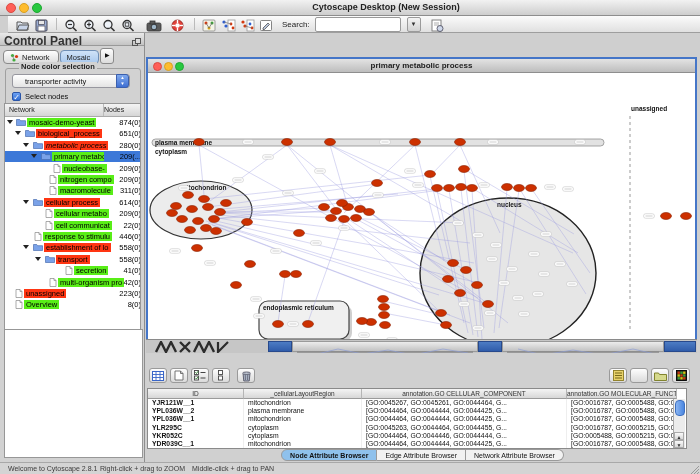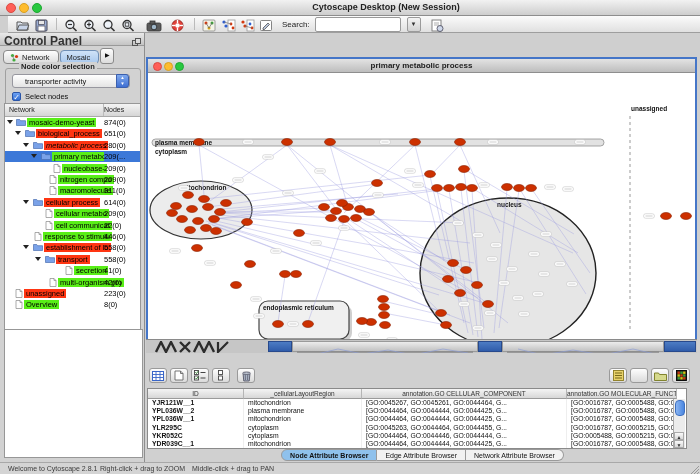--- a/index.html
+++ b/index.html
@@ -55,21 +55,21 @@
     font-size:7px;color:#222;display:flex;}
   #tree-header .c1{flex:1;padding:2px 0 0 4px;}
   #tree-header .c2{width:36px;padding:2px 0 0 0;border-left:1px solid #bbb;}
   #tree-rows{position:relative;height:242px;overflow:hidden;}
   .tree-row{position:absolute;left:0;width:100%;height:11px;font-size:7.5px;color:#000;}
   .tree-row.sel{background:#3c78d8;}
   .chip{position:absolute;top:1px;padding:0 2px;height:9px;line-height:9px;white-space:nowrap;}
   .chip.green{background:#59ee17;}
   .chip.red{background:#ff3512;}
   .tnodes{position:absolute;left:99px;top:1px;width:37px;height:9px;line-height:9px;
-    overflow:hidden;white-space:nowrap;background:inherit;}
+    overflow:hidden;white-space:nowrap;background:inherit;text-align:right;}
   .arr{position:absolute;top:3px;width:0;height:0;border-left:3.5px solid transparent;
     border-right:3.5px solid transparent;border-top:4.5px solid #222;}
   .tico{position:absolute;top:1px;}
   #overview-box{left:4px;top:296px;width:137px;height:127px;background:#fff;border:1px solid #979797;}
   
   #network-window{left:146px;top:33px;width:551px;height:306px;border:2px solid #4576c8;box-sizing:border-box;background:#fff;margin-top:24px;}
   #nw-title{height:13px;background:linear-gradient(#e3e3e3,#bdbdbd);border-bottom:1px solid #8e8e8e;position:relative;}
   .slight{position:absolute;width:7px;height:7px;border-radius:50%;top:3px;}
   #nw-title-text{text-align:center;font-size:8px;font-weight:bold;color:#222;line-height:13px;}
   #canvas{position:relative;width:547px;height:289px;background:#fff;overflow:hidden;}

